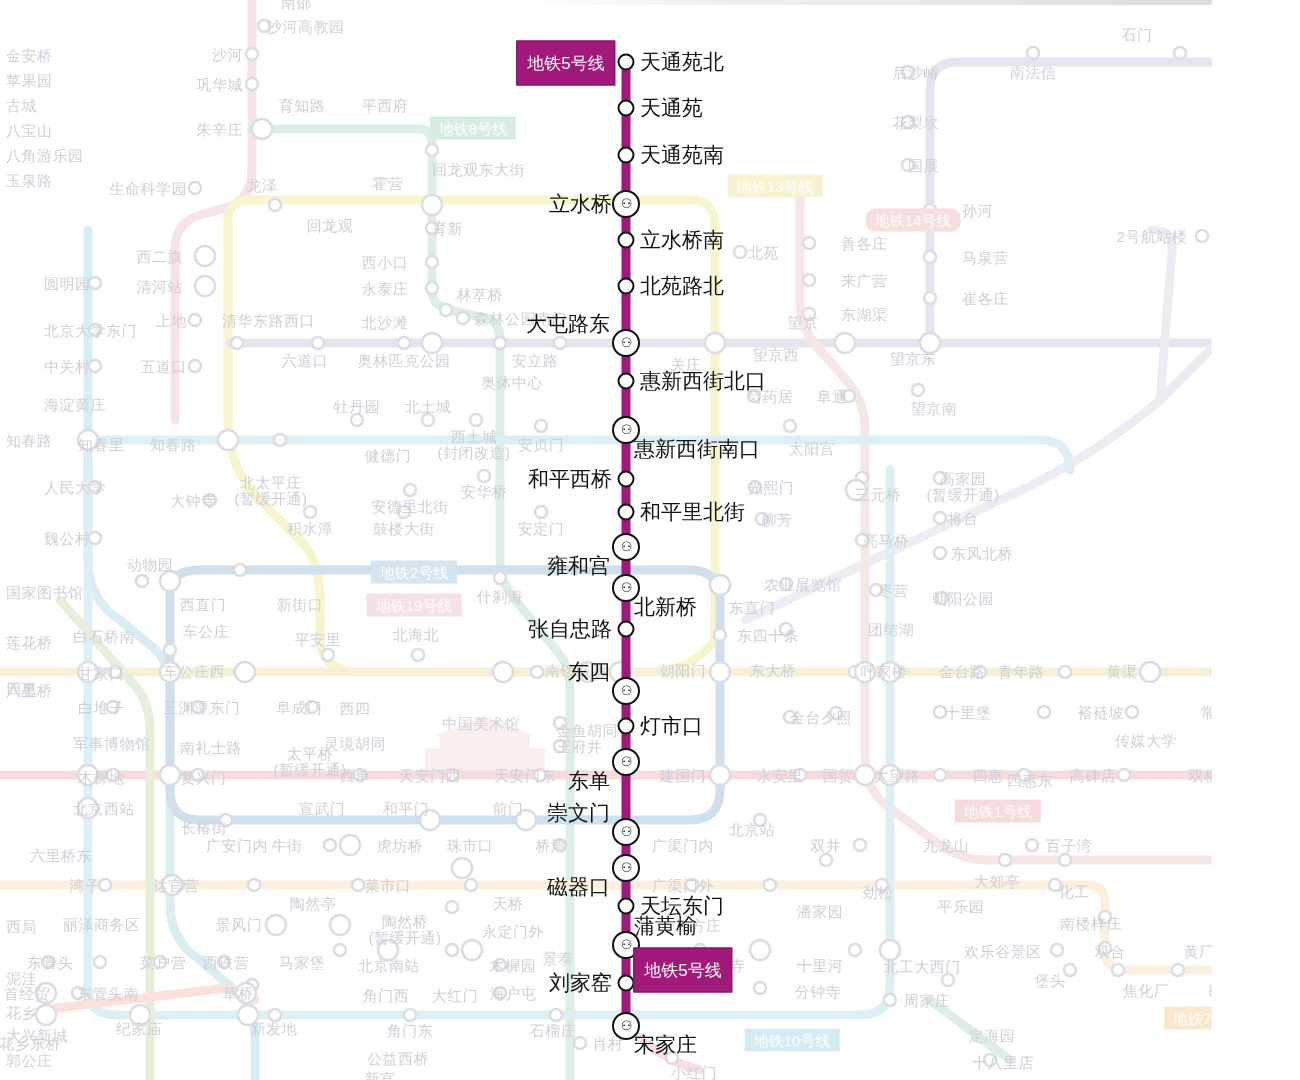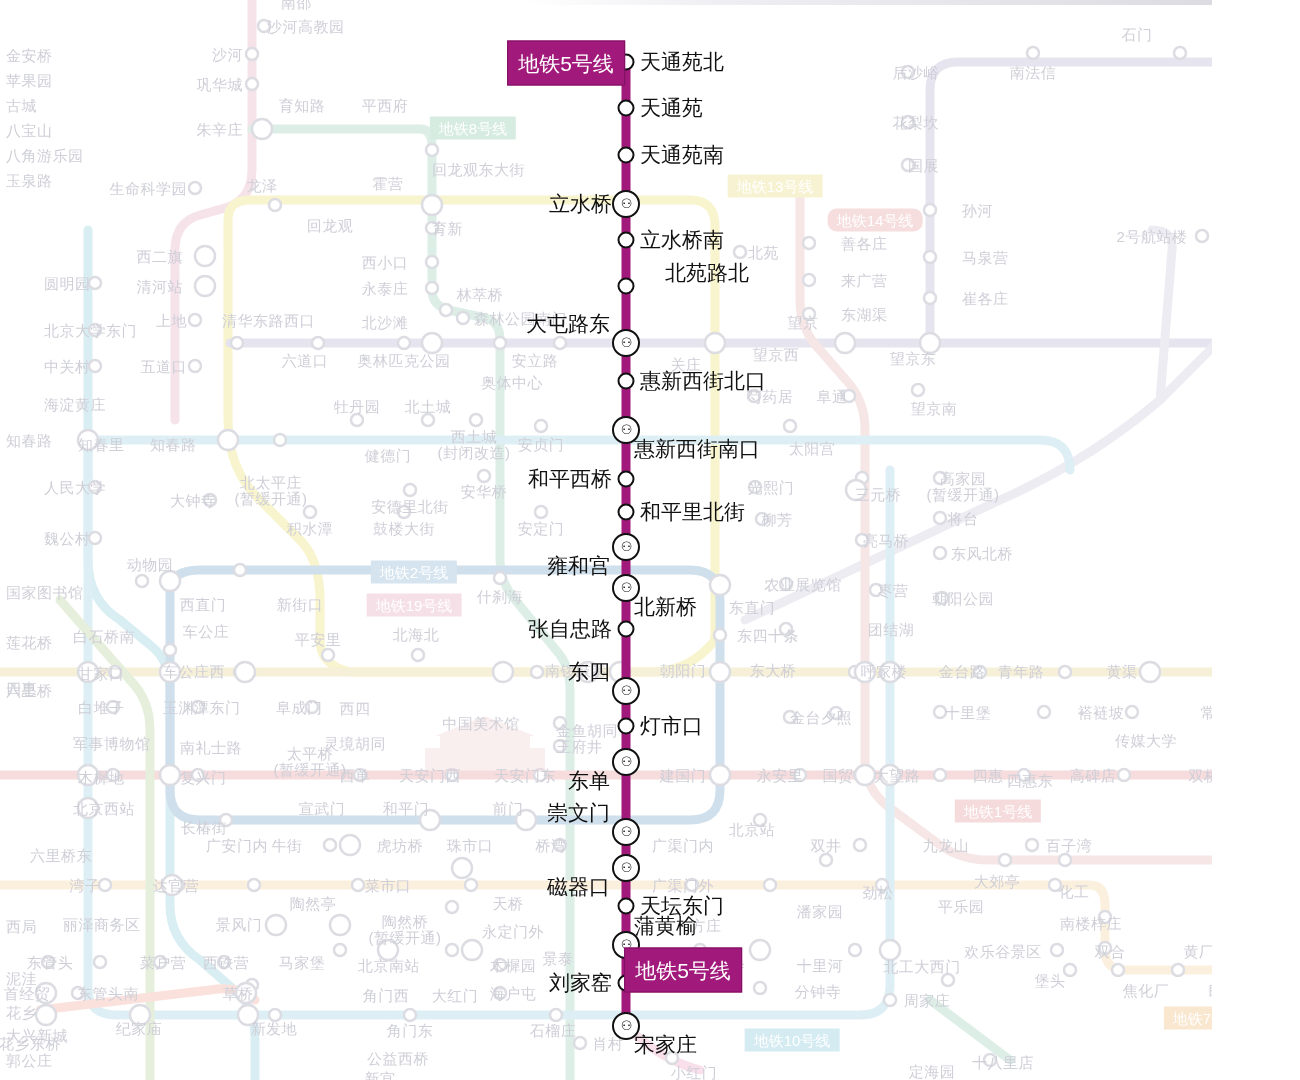--- a/index.html
+++ b/index.html
@@ -18,21 +18,21 @@
 
   
   .badge{position:absolute;color:#fff;font-size:15px;padding:3px 9px;
          white-space:nowrap;transform:translate(-50%,-50%);line-height:17px;}
 
   
   .l5label{position:absolute;font-size:21px;color:#111;white-space:nowrap;
            line-height:18px;font-weight:400;}
   .l5label.r{transform:translate(-100%,-50%);}
   .l5label.l{transform:translate(0,-50%);}
-  .l5badge{position:absolute;background:#a2197c;color:#fff;font-size:21px;
+  .l5badge{position:absolute;background:#a2197c;color:#fff;font-size:17px;
            padding:12px 10px;white-space:nowrap;transform:translate(-50%,-50%);
            border:1px solid #7d0f5f;line-height:19px;}
   .stop{position:absolute;width:13px;height:13px;border-radius:50%;
         background:#fff;border:2.5px solid #111;transform:translate(-50%,-50%);}
   .xfer{position:absolute;width:24px;height:24px;border-radius:50%;
         background:#fff;border:2.5px solid #111;transform:translate(-50%,-50%);
         display:flex;align-items:center;justify-content:center;
         font-size:13px;color:#111;font-family:"DejaVu Sans",sans-serif;}
   .xfer span{transform:translateY(-1px);letter-spacing:-1px;}
 
@@ -483,21 +483,21 @@
       <div class="bl c" style="left: 818px; top: 991px;">分钟寺</div>
       <div class="bl c" style="left: 927px; top: 1000px;">周家庄</div>
       <div class="bl c" style="left: 1050px; top: 980px;">堡头</div>
       <div class="bl c" style="left: 1146px; top: 990px;">焦化厂</div>
       <div class="bl c" style="left: 1232px; top: 990px;">郎辛庄</div>
       <div class="bl c" style="left: 139px; top: 1028px;">纪家庙</div>
       <div class="bl c" style="left: 274px; top: 1028px;">新发地</div>
       <div class="bl c" style="left: 410px; top: 1030px;">角门东</div>
       <div class="bl c" style="left: 553px; top: 1030px;">石榴庄</div>
       <div class="bl c" style="left: 608px; top: 1043px;">肖村</div>
-      <div class="bl c" style="left: 932px; top: 1035px; margin-top: 36px;">定海园</div>
+      <div class="bl c" style="left: 992px; top: 1035px;">定海园</div>
       <div class="bl c" style="left: 1003px; top: 1062px;">十八里店</div>
       <div class="bl c" style="left: 30px; top: 1043px;">花乡东桥</div>
       <div class="bl c" style="left: 398px; top: 1058px;">公益西桥</div>
       <div class="bl c" style="left: 516px; top: 1115px;">大红门南</div>
       <div class="bl c" style="left: 694px; top: 1072px;">小红门</div>
       <div class="bl c" style="left: 380px; top: 1078px;">新宫</div>
       <div class="bl r" style="left: 939px; top: 72px;">后沙峪</div>
       <div class="bl r" style="left: 939px; top: 122px;">花梨坎</div>
       <div class="bl r" style="left: 939px; top: 165px;">国展</div>
       <div class="bl c" style="left: 1033px; top: 72px;">南法信</div>
@@ -525,21 +525,21 @@
       <div class="bl l" style="left: 6px; top: 440px;">知春路</div>
       <div class="bl l" style="left: 6px; top: 592px;">国家图书馆</div>
       <div class="bl l" style="left: 6px; top: 1012px;">花乡</div>
       <div class="bl l" style="left: 6px; top: 1060px;">郭公庄</div>
       <div class="bl l" style="left: 6px; top: 1035px;">大兴新城</div>
     </div>
 
   <div id="badges">
       <div class="badge" style="left: 473px; top: 128px; background: rgb(214, 236, 225);">地铁8号线</div>
       <div class="badge" style="left: 775px; top: 186px; background: rgb(247, 243, 210);">地铁13号线</div>
-      <div class="badge" style="left: 875px; top: 220px; background: rgb(246, 222, 222); border-radius: 9px;">地铁14号线</div>
+      <div class="badge" style="left: 913px; top: 220px; background: rgb(246, 222, 222); border-radius: 9px;">地铁14号线</div>
       <div class="badge" style="left: 414px; top: 572px; background: rgb(213, 228, 239);">地铁2号线</div>
       <div class="badge" style="left: 414px; top: 605px; background: rgb(246, 224, 232);">地铁19号线</div>
       <div class="badge" style="left: 998px; top: 811px; background: rgb(246, 219, 221);">地铁1号线</div>
       <div class="badge" style="left: 792px; top: 1040px; background: rgb(212, 235, 242);">地铁10号线</div>
       <div class="badge" style="left: 1207px; top: 1018px; background: rgb(250, 231, 207);">地铁7号线</div>
       <div class="badge" style="left: 1265px; top: 424px; background: rgb(236, 238, 245);">首都机场</div>
     </div>
 
   <svg id="fg" viewBox="0 0 1300 1080">
     <line x1="626" y1="55" x2="626" y2="1032" stroke="#a2197c" stroke-width="9"></line>
@@ -552,21 +552,21 @@
       <div class="l5label l" style="left: 640px; top: 108px;">天通苑</div>
       <div class="stop" style="left: 626px; top: 155px;"></div>
       <div class="l5label l" style="left: 640px; top: 155px;">天通苑南</div>
       <div class="xfer" style="left: 626px; top: 204px;">
         <span>⚇</span>
       </div>
       <div class="l5label r" style="left: 612px; top: 204px;">立水桥</div>
       <div class="stop" style="left: 626px; top: 240px;"></div>
       <div class="l5label l" style="left: 640px; top: 240px;">立水桥南</div>
       <div class="stop" style="left: 626px; top: 286px;"></div>
-      <div class="l5label l" style="left: 640px; top: 273px; margin-left: 25px;">北苑路北</div>
+      <div class="l5label l" style="left: 640px; top: 286px;">北苑路北</div>
       <div class="xfer" style="left: 626px; top: 343px;">
         <span>⚇</span>
       </div>
       <div class="l5label r" style="left: 610px; top: 324px;">大屯路东</div>
       <div class="stop" style="left: 626px; top: 381px;"></div>
       <div class="l5label l" style="left: 640px; top: 381px;">惠新西街北口</div>
       <div class="xfer" style="left: 626px; top: 430px;">
         <span>⚇</span>
       </div>
       <div class="l5label l" style="left: 634px; top: 449px;">惠新西街南口</div>

